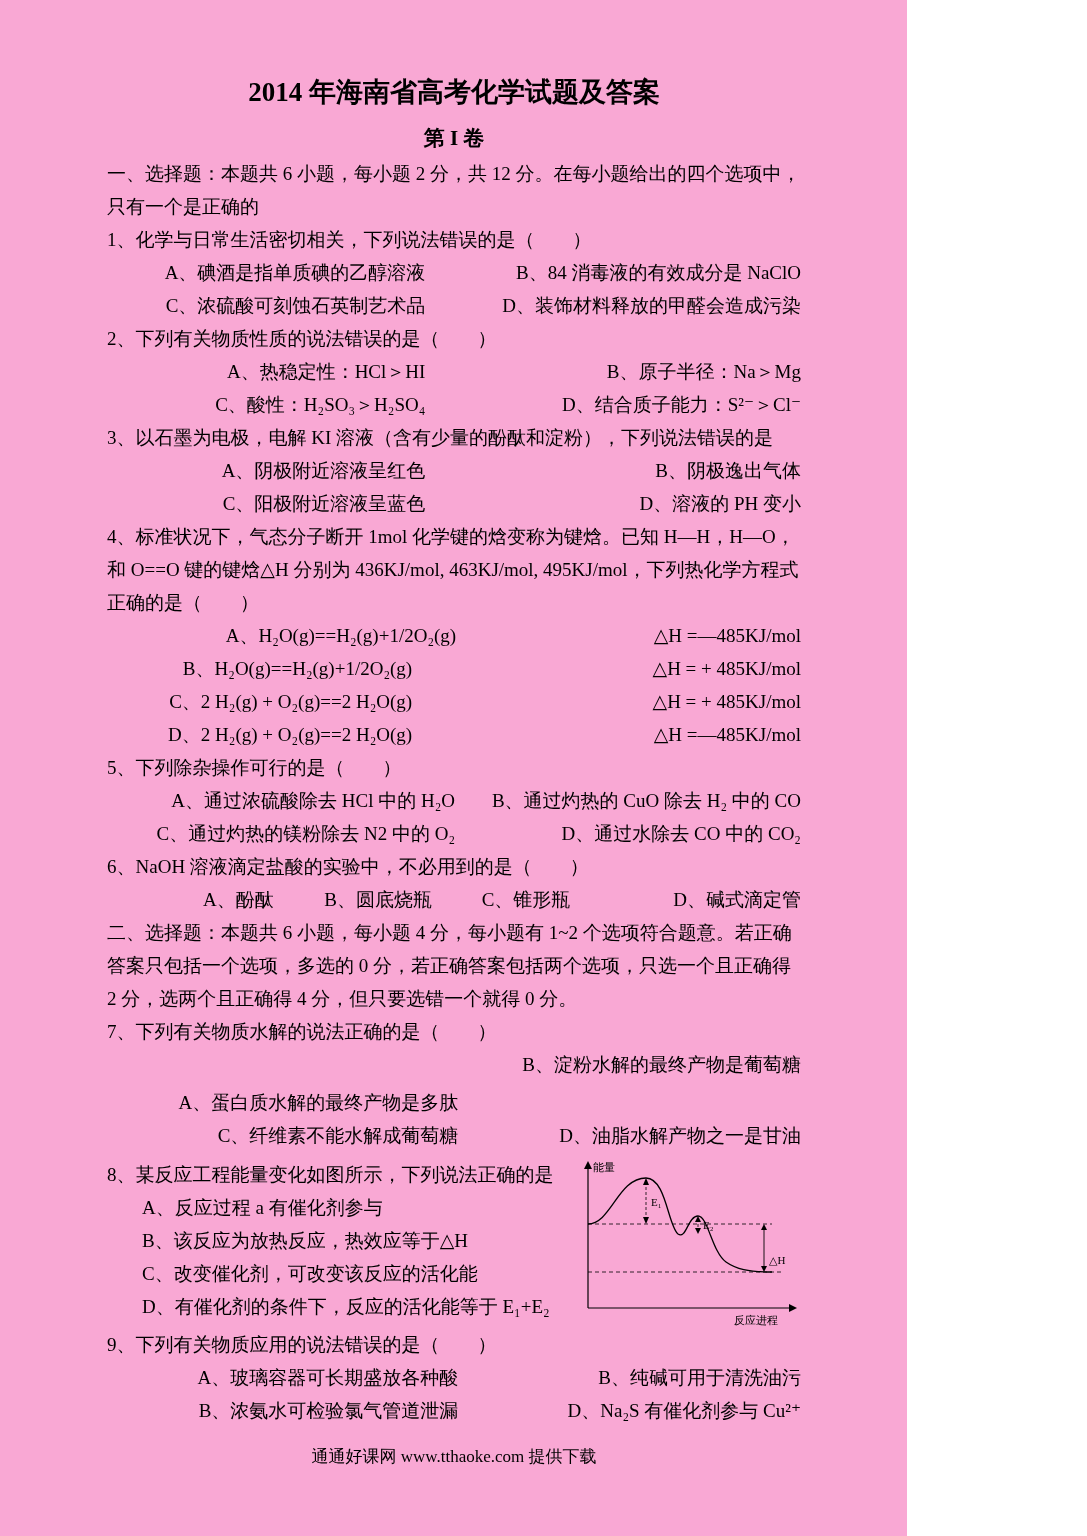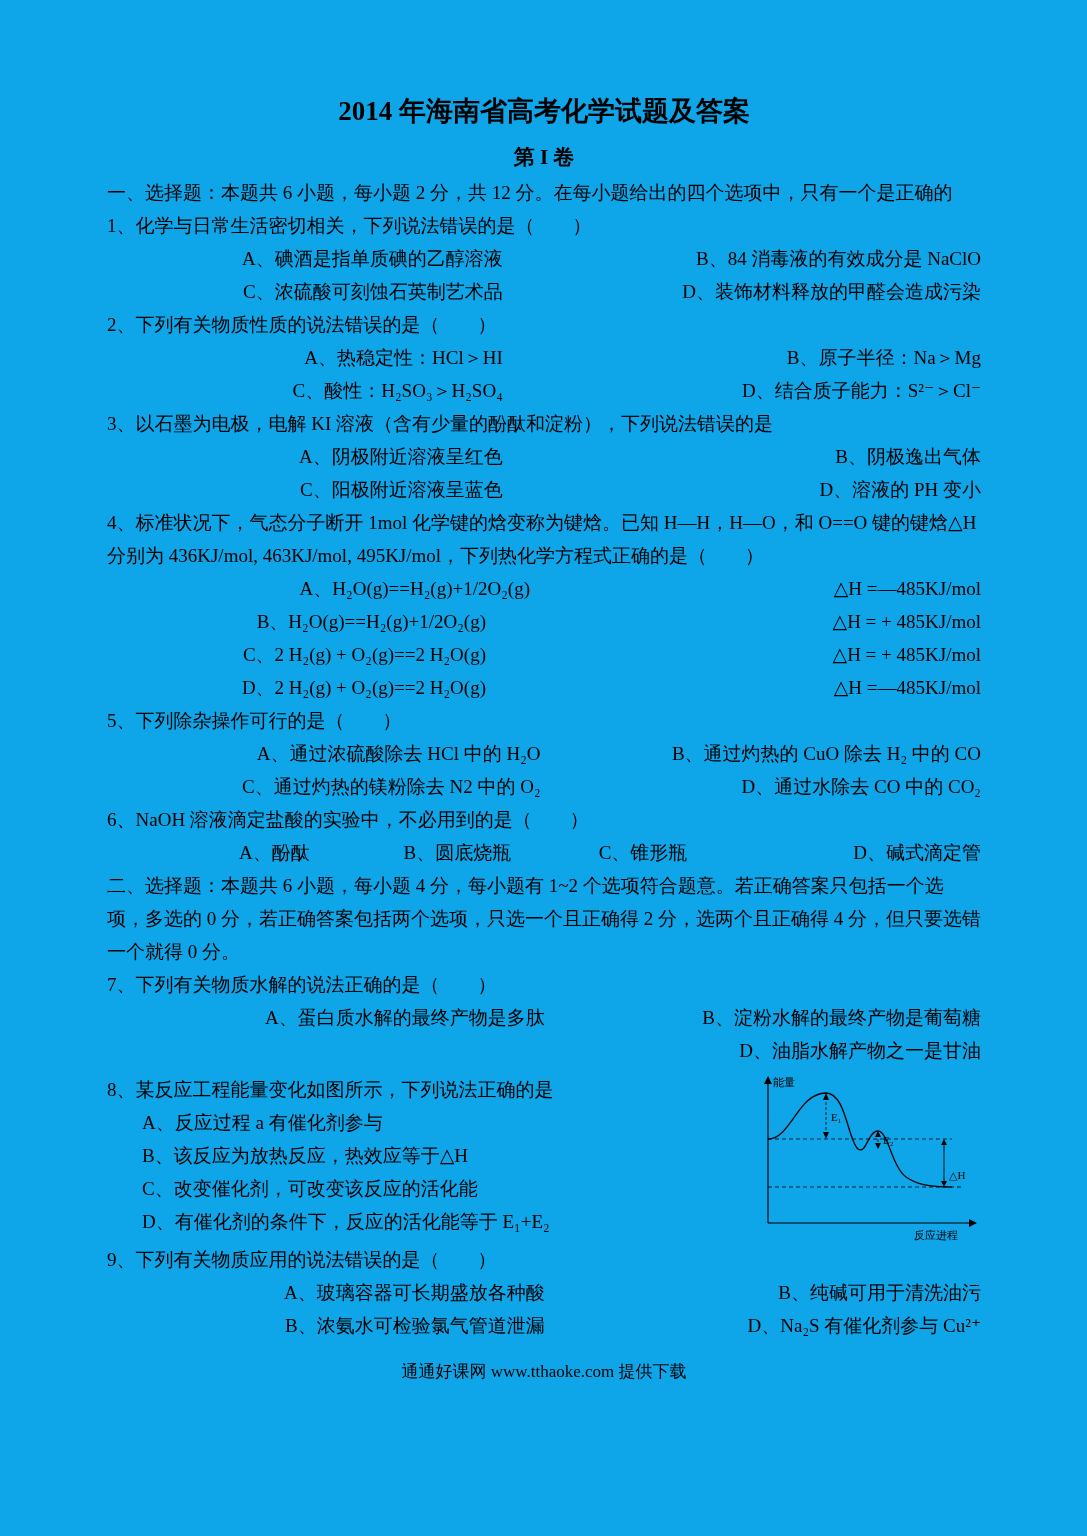--- a/index.html
+++ b/index.html
@@ -1,18 +1,18 @@
 <!DOCTYPE html>
 <html><head>
 <meta charset="utf-8">
 <style>
   html,body{margin:0;padding:0;}
   body{width:1087px;min-height:1536px;background:#ffffff;color:#000000;
        font-family:"Liberation Serif","DejaVu Serif",serif;}
-  .page{box-sizing:border-box;width:1087px;min-height:1536px;padding:92px 106px 0 107px;background:#0ea5e9;}
+  .page{box-sizing:border-box;width:907px;min-height:1536px;padding:73px 106px 0 107px;background:#f9a8d4;}
   .title{margin:0 0 12px 0;text-align:center;font-size:27px;font-weight:700;line-height:38px;}
   .section-heading{margin:0 0 4px 0;text-align:center;font-size:21px;font-weight:700;line-height:30px;}
   .ln{font-size:19px;line-height:33px;margin:0;}
   .ind{padding-left:35px;}
   .row{display:flex;font-size:19px;line-height:33px;padding-left:35px;}
   .row .cell{flex:0 0 auto;text-align:right;}
   .row .cell:last-child{flex:1 1 auto;width:auto;}
   .q8wrap{display:flex;align-items:center;}
   .q8text{flex:1 1 auto;}
   .fig{width:235px;flex:0 0 auto;padding-top:4px;}
@@ -85,24 +85,25 @@
       <p class="ln">6、NaOH 溶液滴定盐酸的实验中，不必用到的是（　　）</p>
       <div class="row">
         <span class="cell" style="width: 20%;">A、酚酞</span>
         <span class="cell" style="width: 24%;">B、圆底烧瓶</span>
         <span class="cell" style="width: 21%;">C、锥形瓶</span>
         <span class="cell">D、碱式滴定管</span>
       </div>
       <p class="ln">二、选择题：本题共 6 小题，每小题 4 分，每小题有 1~2 个选项符合题意。若正确答案只包括一个选项，多选的 0 分，若正确答案包括两个选项，只选一个且正确得 2 分，选两个且正确得 4 分，但只要选错一个就得 0 分。</p>
       <p class="ln">7、下列有关物质水解的说法正确的是（　　）</p>
       <div class="row">
-        <span class="cell" style="width: 48%;">A、蛋白质水解的最终产物是多肽</span>
+        <span class="cell" style="width: 48%; margin-top: 38px;">A、蛋白质水解的最终产物是多肽</span>
         <span class="cell">B、淀粉水解的最终产物是葡萄糖</span>
       </div>
       <div class="row">
+        <span class="cell" style="width: 48%;">C、纤维素不能水解成葡萄糖</span>
         <span class="cell">D、油脂水解产物之一是甘油</span>
       </div>
     </div>
 
   <div class="q8wrap">
     <div class="q8text">
       <p class="ln">8、某反应工程能量变化如图所示，下列说法正确的是</p>
       <p class="ln ind">A、反应过程 a 有催化剂参与</p>
       <p class="ln ind">B、该反应为放热反应，热效应等于△H</p>
       <p class="ln ind">C、改变催化剂，可改变该反应的活化能</p>

